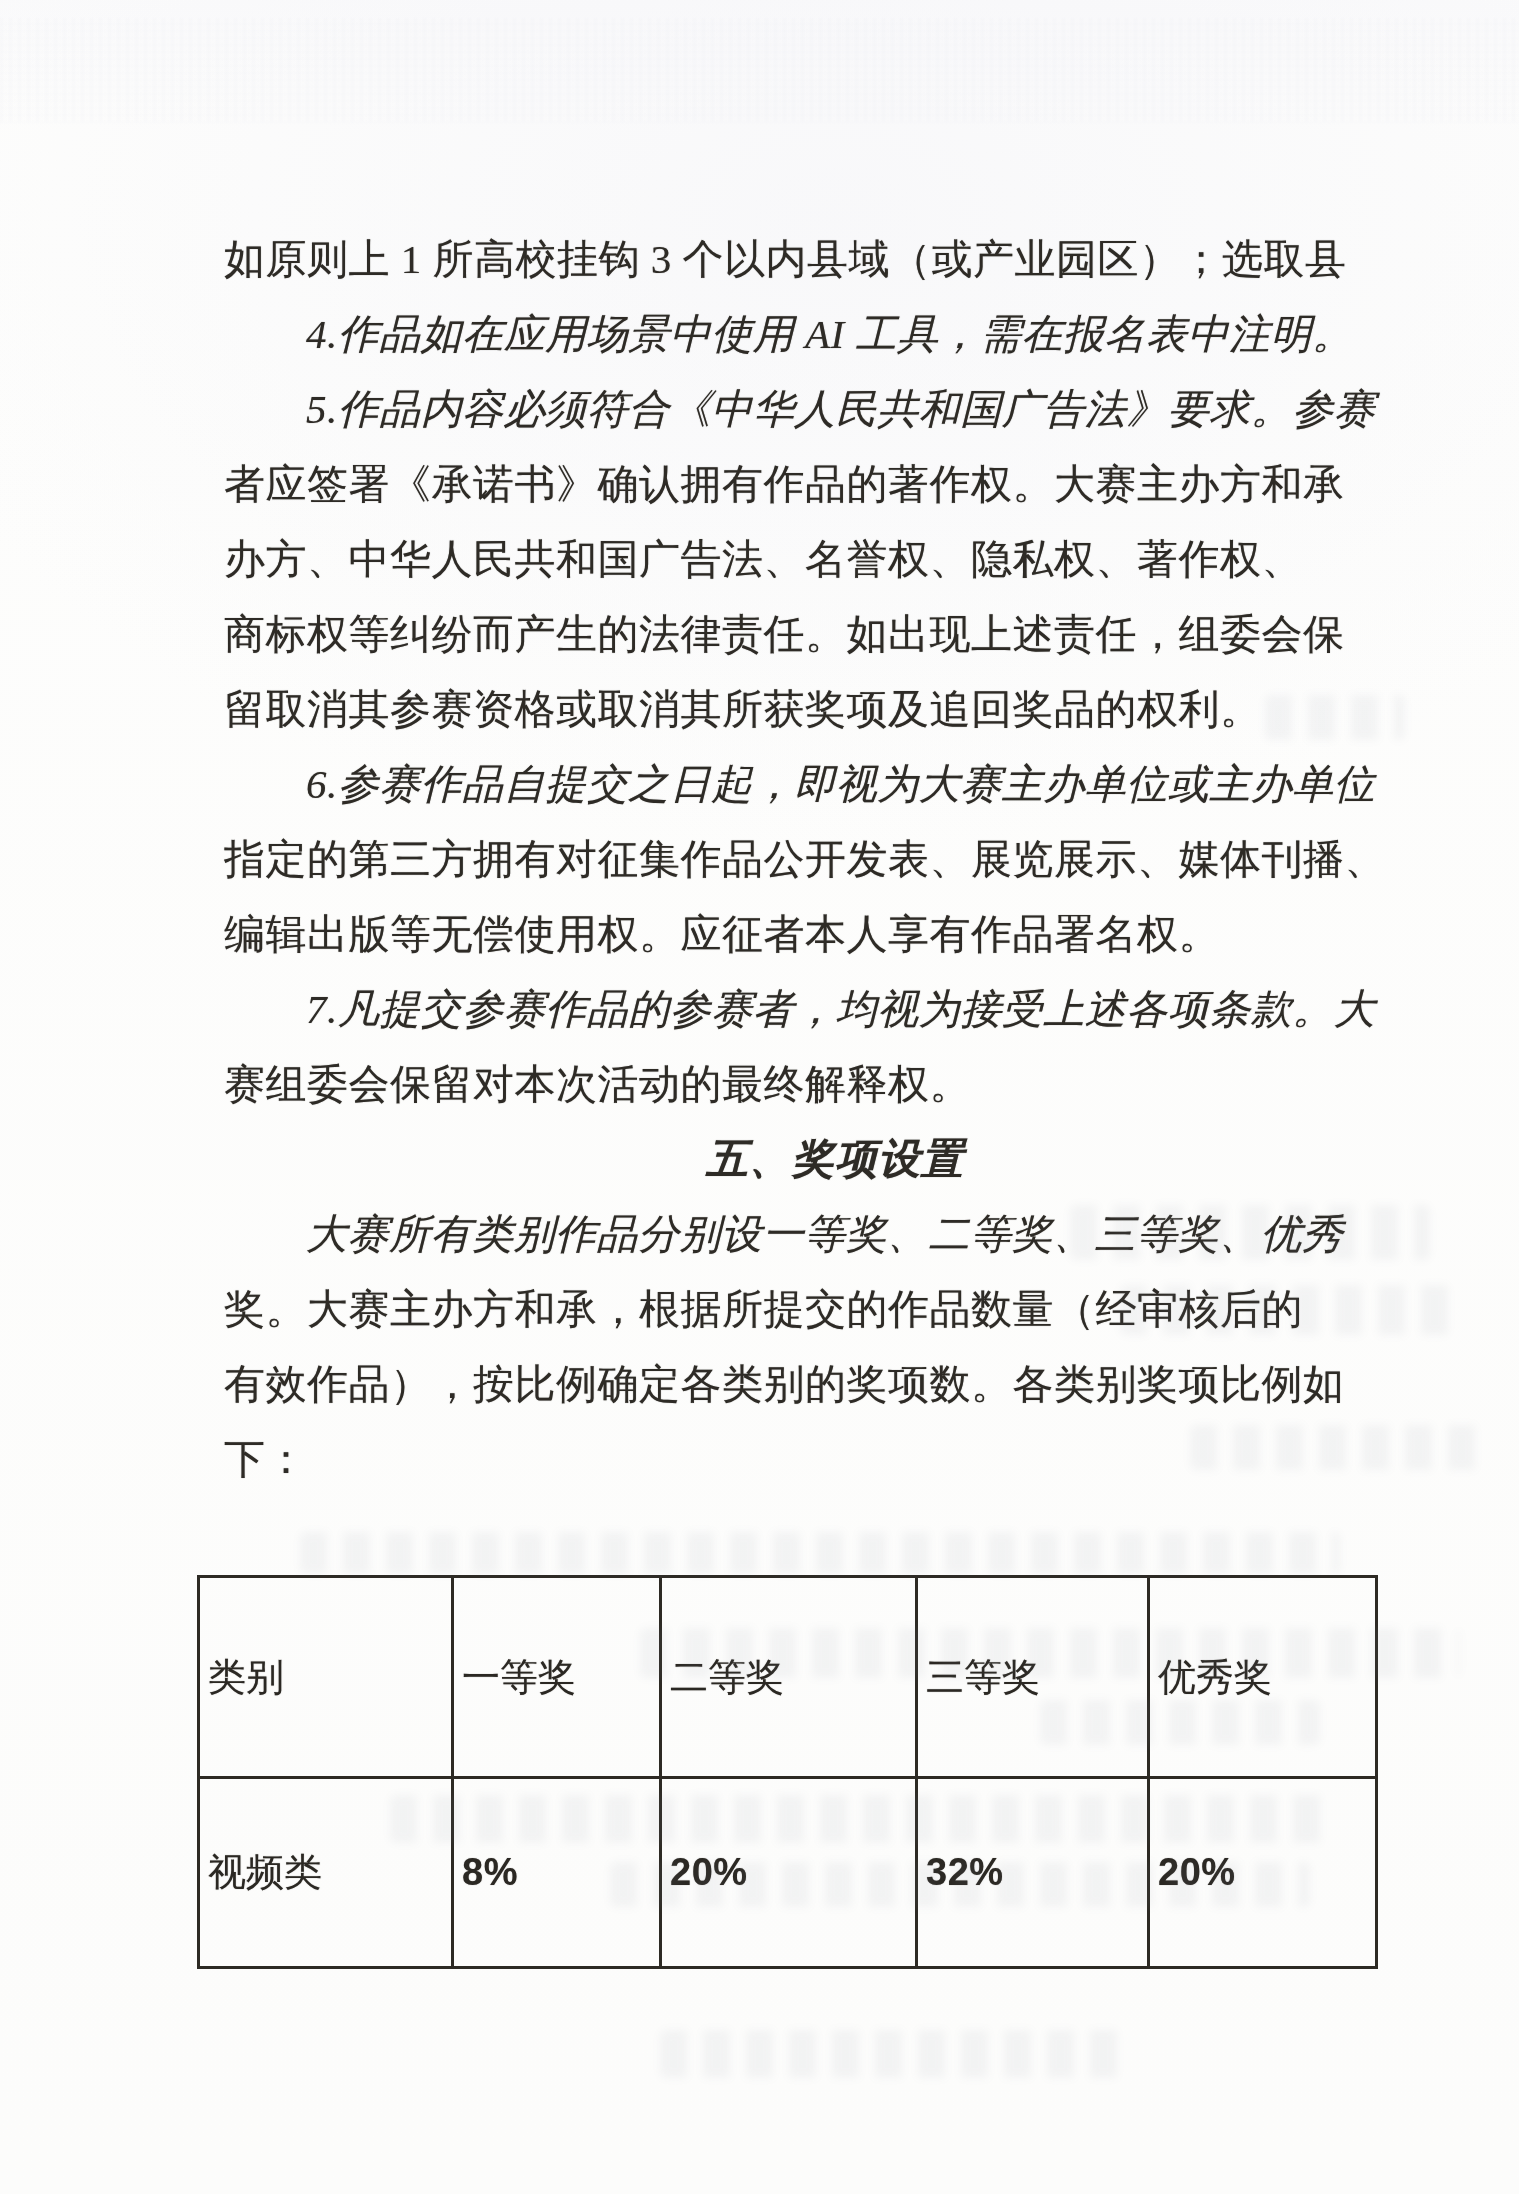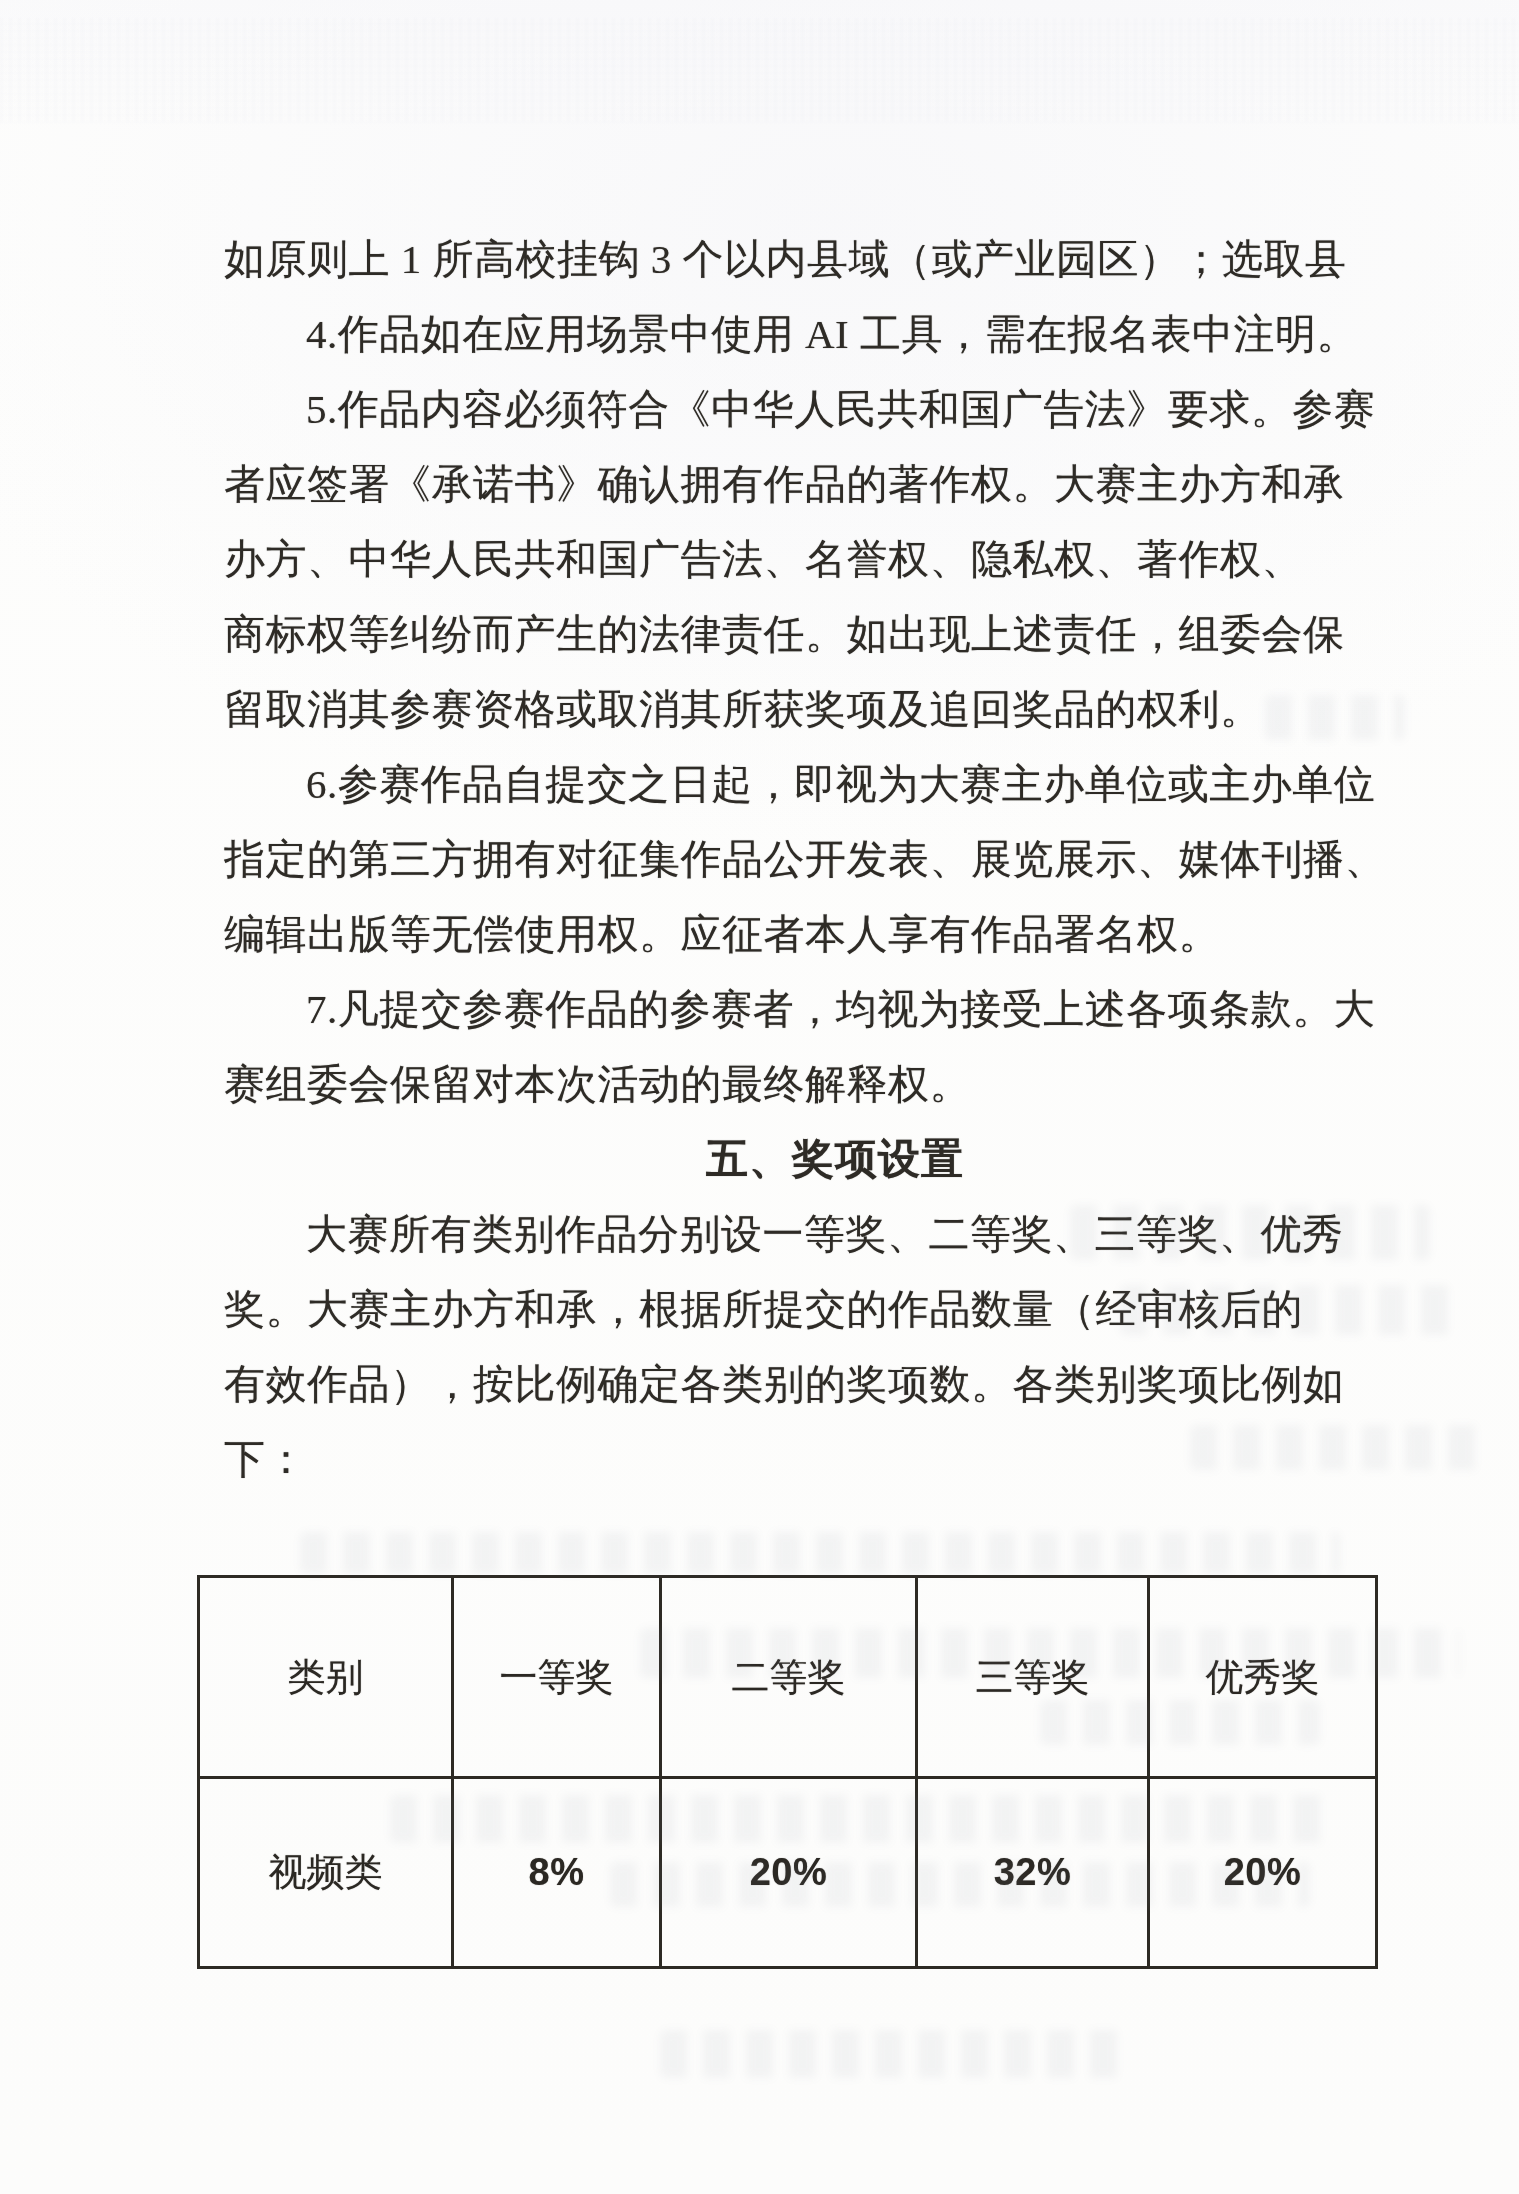--- a/index.html
+++ b/index.html
@@ -29,34 +29,34 @@
     position:absolute;left:224px;top:222px;width:1140px;
     color:#2e2b26;
   }
   .line{
     height:75px;line-height:75px;
     font-size:41px;
     letter-spacing:.5px;
     white-space:nowrap;
     text-shadow:0 0 1px rgba(46,43,38,.55);
   }
-  .indent{padding-left:82px;}
+  .indent{padding-left:82px;font-style:italic;}
   .heading{font-weight:700;font-size:42px;letter-spacing:1px;text-align:center;}
   table.awards{
     position:absolute;left:197px;top:1575px;
     width:1178px;height:394px;
     border-collapse:collapse;table-layout:fixed;
     color:#2b2823;
   }
   table.awards td{
     border:3px solid #2d2a24;
-    text-align:center;vertical-align:middle;
+    text-align:left;vertical-align:middle;
     font-size:38px;
     text-shadow:0 0 1px rgba(43,40,35,.5);
-    padding:0;
+    padding:8px;
   }
   td.pct{
     font-family:"Liberation Sans", sans-serif;
     font-size:36px;font-weight:600;letter-spacing:.5px;
   }
   
   .ghost{
     position:absolute;
     background:repeating-linear-gradient(90deg, #7d8494 0 27px, rgba(255,255,255,0) 27px 43px);
     filter:blur(4px);

